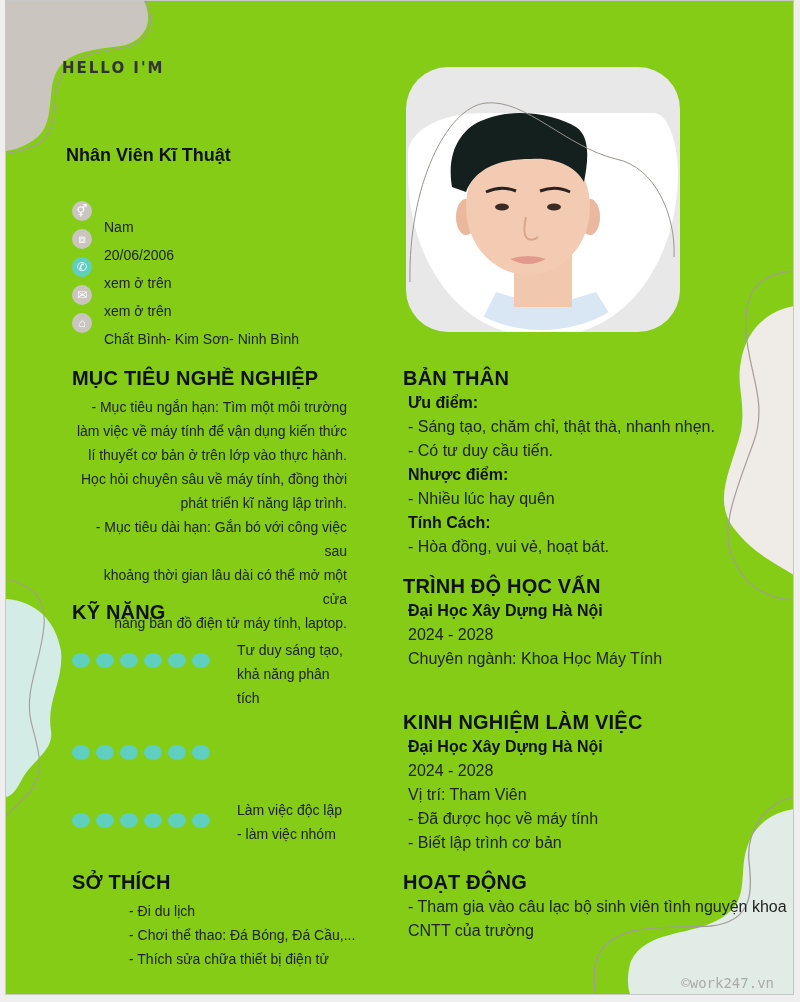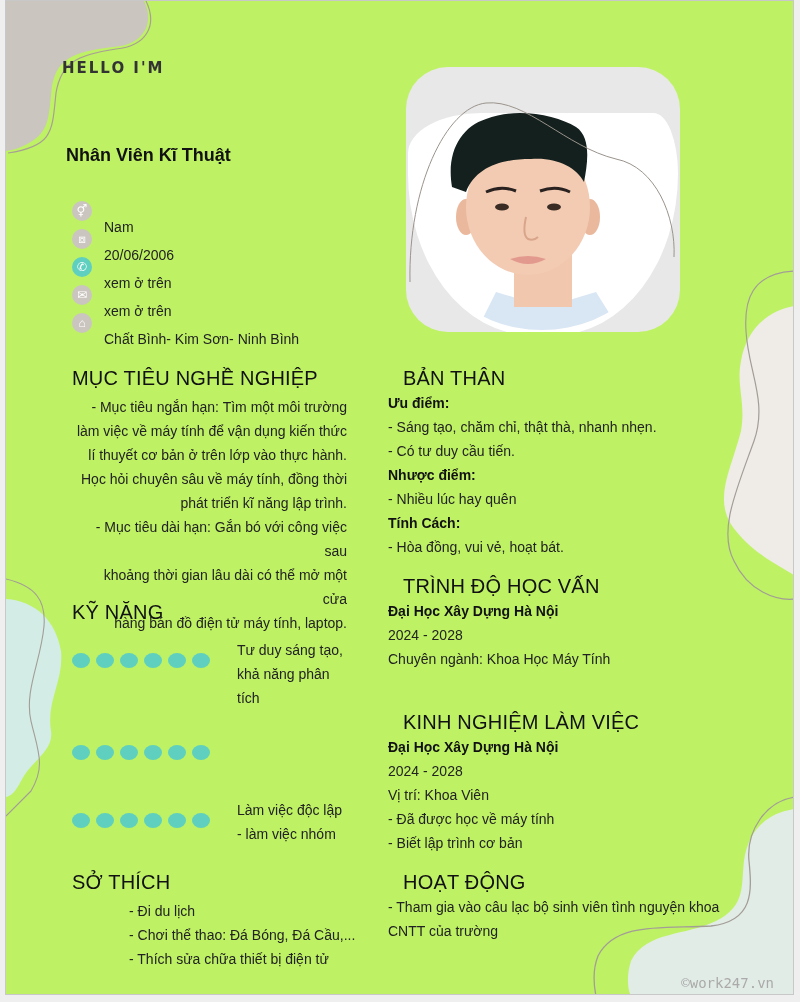--- a/index.html
+++ b/index.html
@@ -2,21 +2,21 @@
 <html><head>
 <meta charset="utf-8">
 <style>
   html, body { margin:0; padding:0; }
   body {
     width:800px; height:1002px; background:#efefef; position:relative; overflow:hidden;
     font-family:"Liberation Sans", "DejaVu Sans", sans-serif; color:#111;
   }
   .page {
     position:absolute; left:5px; top:0; width:789px; height:995px;
-    background:#bef264; border:1px solid #c8c8c8; box-sizing:border-box; overflow:hidden;
+    background:#84cc16; border:1px solid #c8c8c8; box-sizing:border-box; overflow:hidden;
   }
   .deco { position:absolute; left:0; top:0; pointer-events:none; }
   .abs { position:absolute; }
   .hello {
     left:56px; top:58px; font-family:"DejaVu Sans", sans-serif; font-weight:bold;
     font-size:15px; letter-spacing:2px; color:#333;
   }
   .name { left:60px; top:92px; font-size:30px; font-weight:bold; letter-spacing:0.3px; }
   .job { left:60px; top:144px; font-size:18px; font-weight:bold; }
   .contacts { left:66px; top:196px; }
@@ -29,31 +29,31 @@
   .ctext { font-size:14px; color:#222;margin-top:32px; }
   .photo-frame {
     left:400px; top:66px; width:274px; height:265px; background:#e8e8e8; border-radius:42px; overflow:hidden;
   }
   .photo-white {
     position:absolute; left:2px; top:46px; width:270px; height:222px; background:#fff;
     border-radius:30% 10% 50% 50% / 20% 30% 80% 80%;
   }
   .portrait { position:absolute; left:0; top:0; }
   h2.sec {
-    position:absolute; margin:0; font-size:20px; font-weight:normal; color:#111; letter-spacing:0.2px;
+    position:absolute; margin:0; font-size:20px; font-weight:bold; color:#111; letter-spacing:0.2px;
   }
   .objective {
     left:70px; top:394px; width:271px; text-align:right; font-size:14px; line-height:24px; color:#222;
   }
   .skill-row { position:absolute; left:66px; display:flex; }
   .dots { display:flex; gap:6px; margin-top:8px; }
   .dot { width:18px; height:15px; border-radius:50%; background:#5fcfbf; }
   .skill-label { position:absolute; left:231px; width:110px; font-size:14px; line-height:24px; color:#222; }
   .hobbies { left:123px; top:898px; font-size:14px; line-height:24px; color:#222; }
-  .rblock { position:absolute; left:382px; font-size:14px; line-height:24px; color:#222; }
+  .rblock { position:absolute; left:402px; font-size:16px; line-height:24px; color:#222; }
   .rblock .b { font-weight:bold; color:#111; }
   .watermark {
     right:26px; top:975px; font-family:"DejaVu Sans Mono", monospace; font-size:14px; color:#aaa;
   }
 </style>
 </head>
 <body>
 
 <div class="page">
 
@@ -204,21 +204,21 @@
   <div class="rblock" style="top:598px;">
     <div class="b">Đại Học Xây Dựng Hà Nội</div>
     <div>2024 - 2028</div>
     <div>Chuyên ngành: Khoa Học Máy Tính</div>
   </div>
 
   <h2 class="sec" style="left:397px; top:710px;">KINH NGHIỆM LÀM VIỆC</h2>
   <div class="rblock" style="top:734px;">
     <div class="b">Đại Học Xây Dựng Hà Nội</div>
     <div>2024 - 2028</div>
-    <div>Vị trí: Khoa Viên</div>
+    <div>Vị trí: Tham Viên</div>
     <div>- Đã được học về máy tính</div>
     <div>- Biết lập trình cơ bản</div>
   </div>
 
   <h2 class="sec" style="left:397px; top:870px;">HOẠT ĐỘNG</h2>
   <div class="rblock" style="top:894px;">
     <div>- Tham gia vào câu lạc bộ sinh viên tình nguyện khoa</div>
     <div>CNTT của trường</div>
   </div>
 </div>

